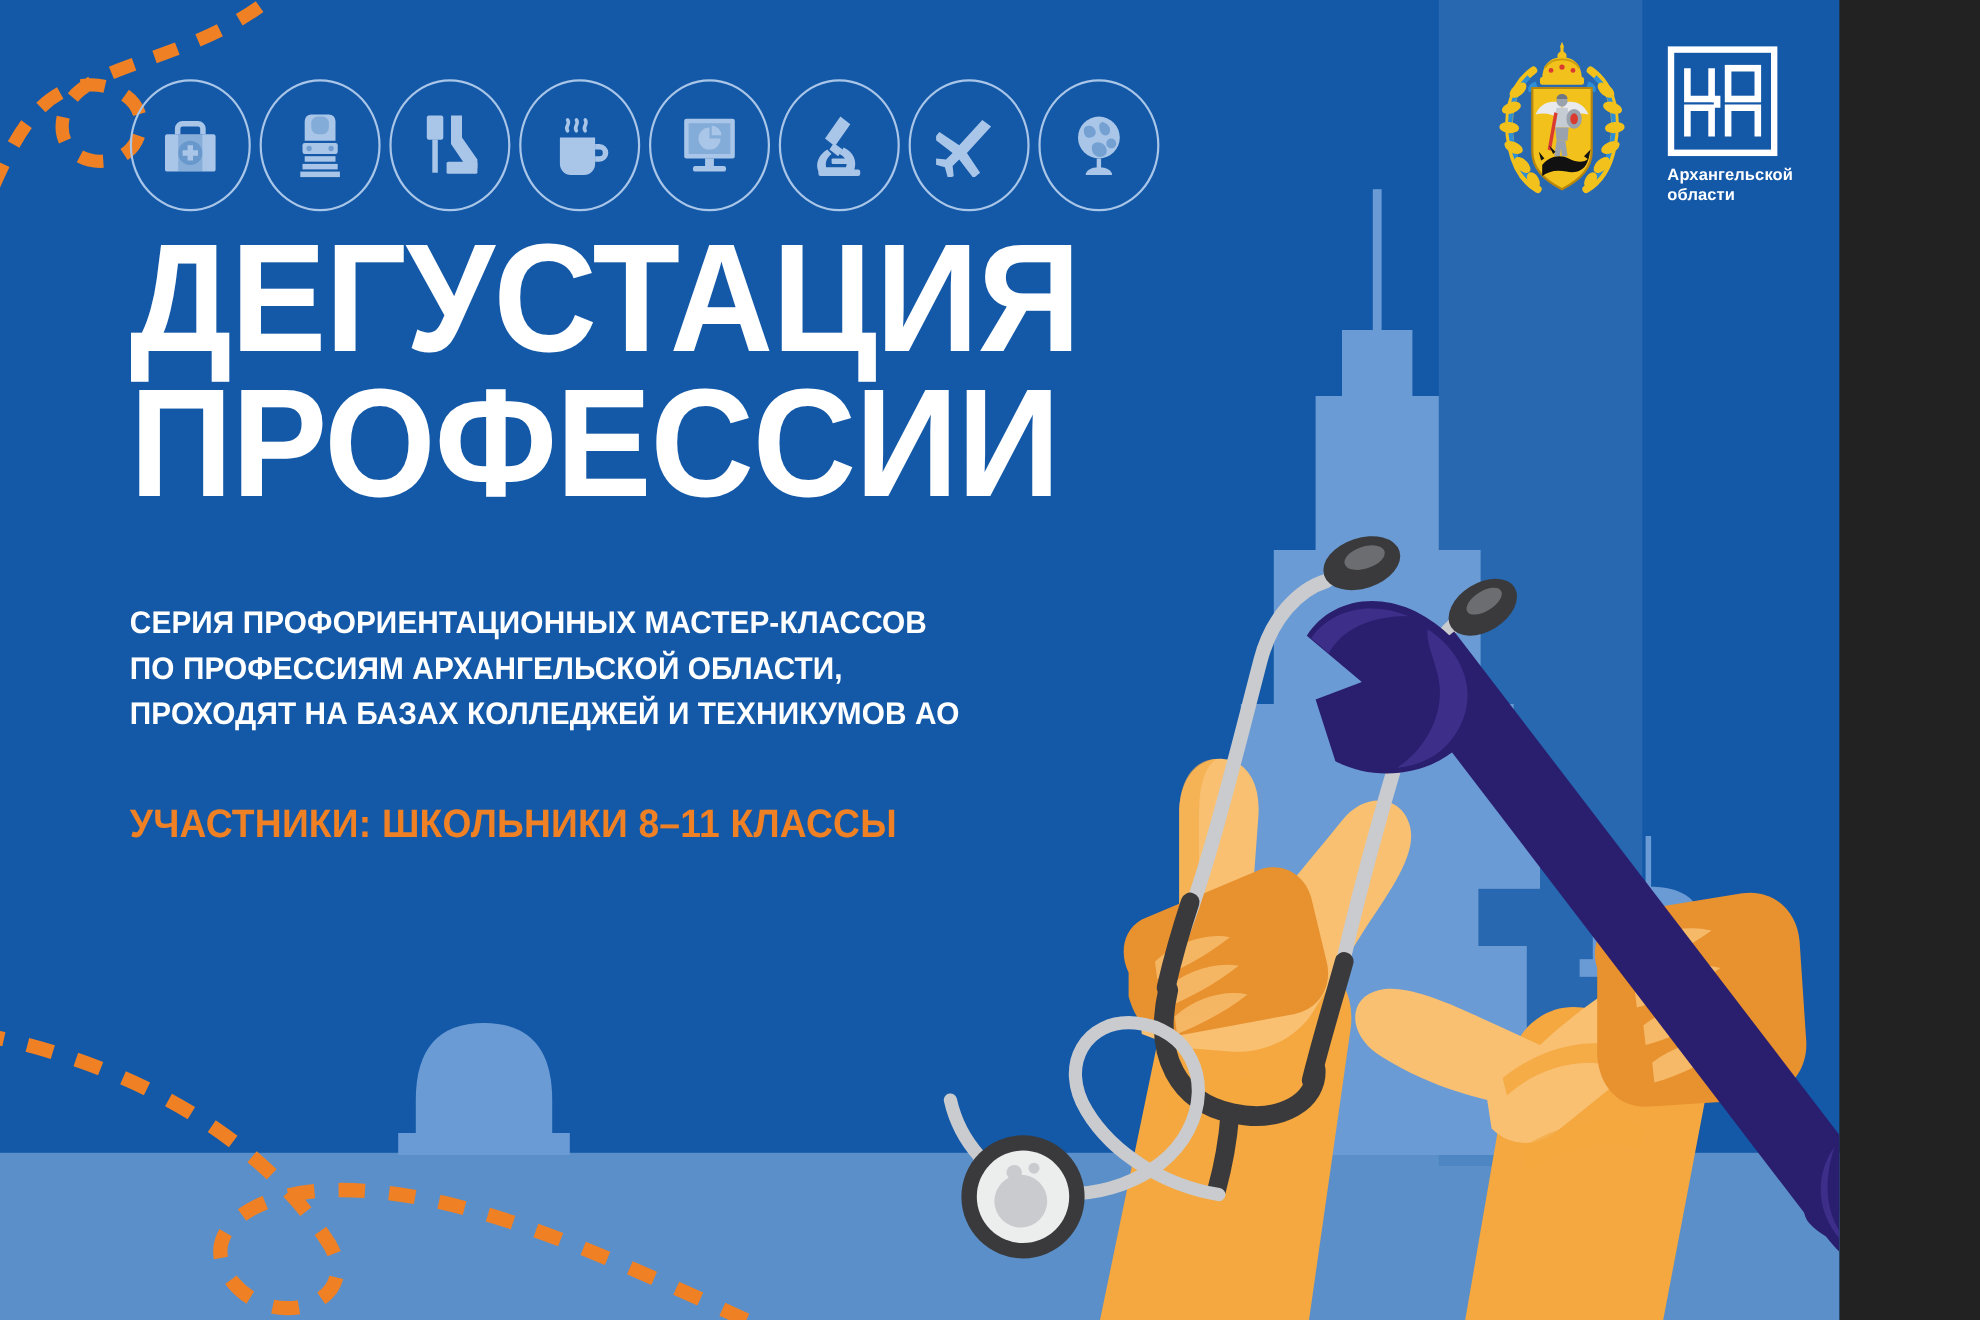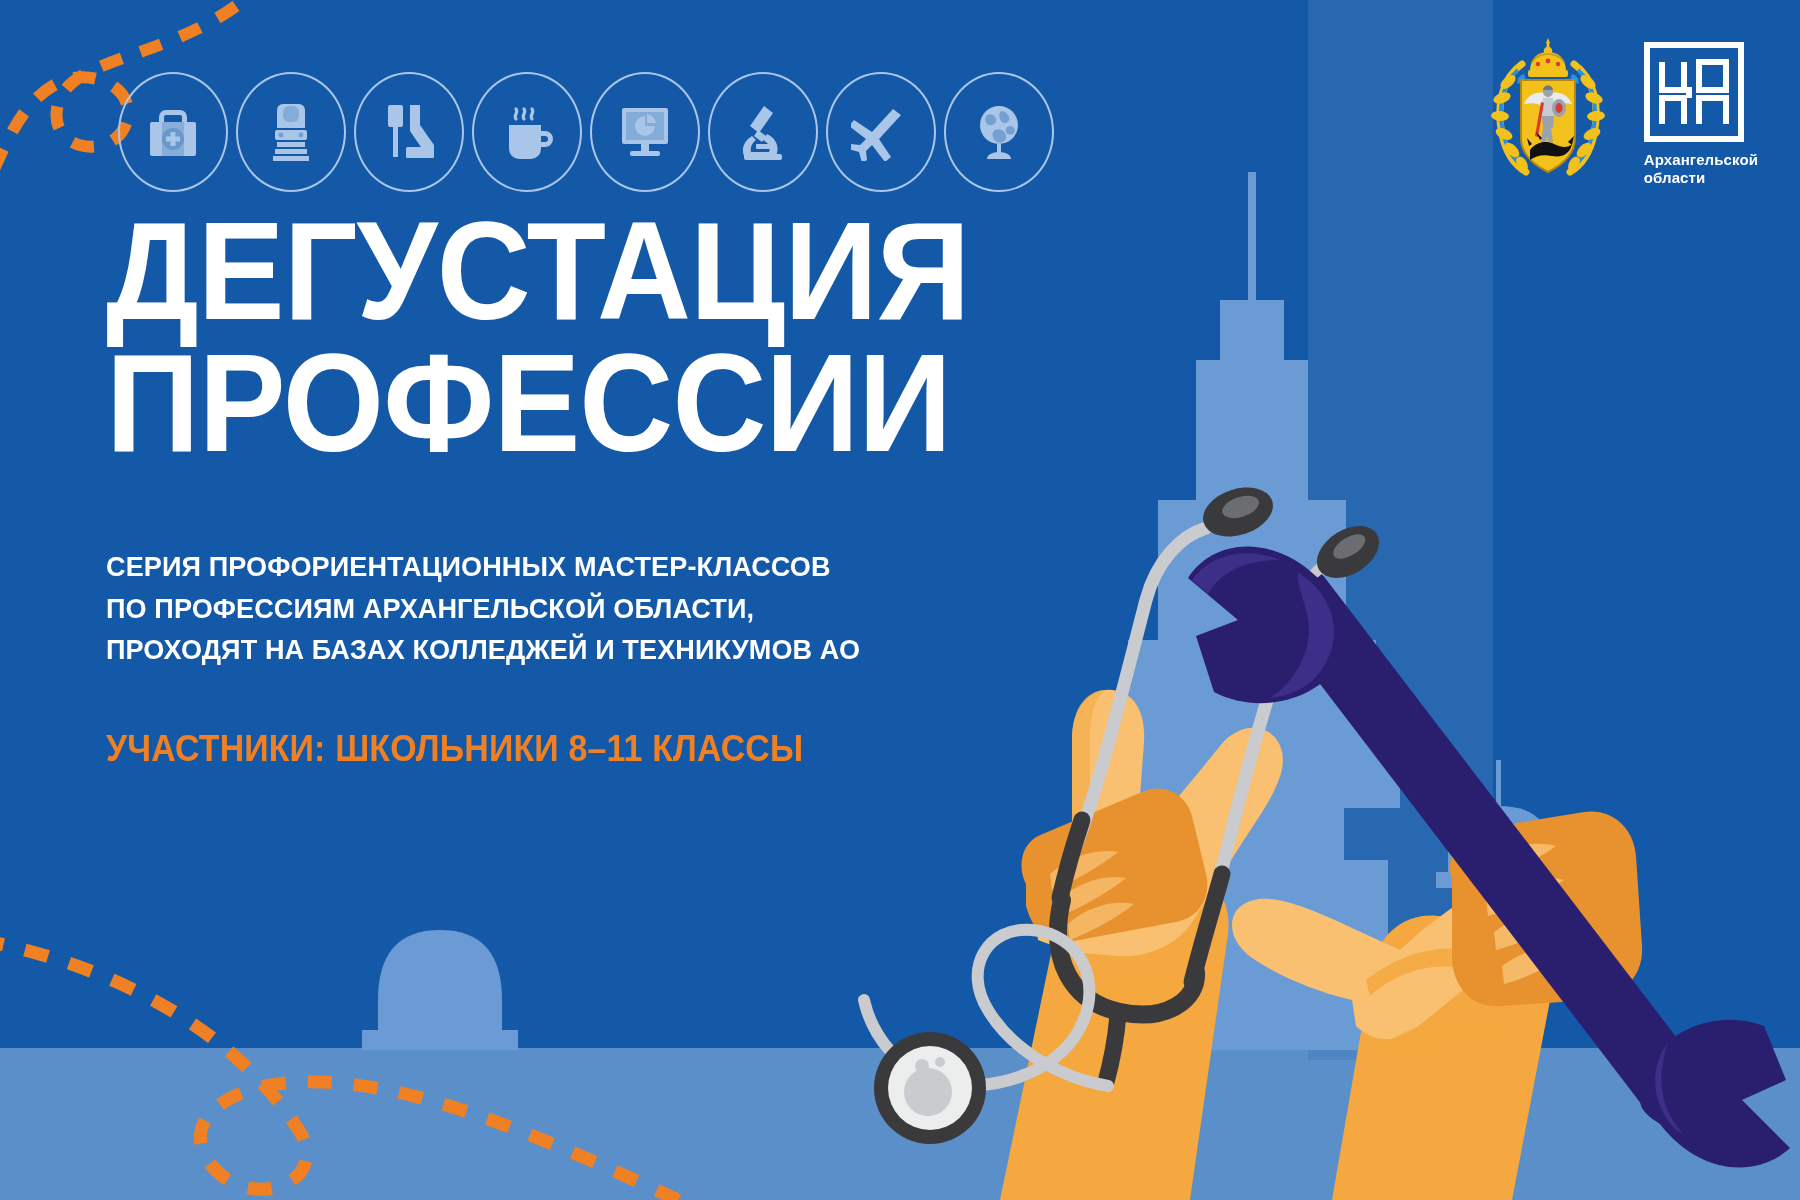--- a/index.html
+++ b/index.html
@@ -1,18 +1,18 @@
 <!DOCTYPE html>
 <html lang="ru"><head>
 <meta charset="utf-8">
 <style>
   html,body{margin:0;padding:0;background:#222;}
   #poster{
     position:relative;
-    width:1800px;height:1200px;
+    width:1672px;height:1200px;
     overflow:hidden;
     font-family:"Liberation Sans","DejaVu Sans",sans-serif;
     background:#1459a8;
   }
   .layer{position:absolute;inset:0;}
   svg.layer{display:block;}
 
   
   #icon-strip{
     position:absolute;left:118px;top:72px;
@@ -33,21 +33,21 @@
     display:flex;align-items:flex-start;gap:36px;
     z-index:8;
   }
   #copp-logo{display:flex;flex-direction:column;align-items:flex-start;padding-top:8px;}
   #copp-caption{
     color:#ffffff;font-size:15px;font-weight:bold;
     line-height:1.22;margin-top:9px;letter-spacing:.1px;
   }
 
   
-  #text-block{position:absolute;left:106px;top:205px;z-index:7;}
+  #text-block{position:absolute;left:118px;top:205px;z-index:7;}
   .title-line{
     color:#ffffff;
     font-weight:bold;
     font-size:140px;
     line-height:0.94;
     letter-spacing:-1px;
     transform:scaleX(0.93);
     transform-origin:left center;
     white-space:nowrap;
     margin:0;

